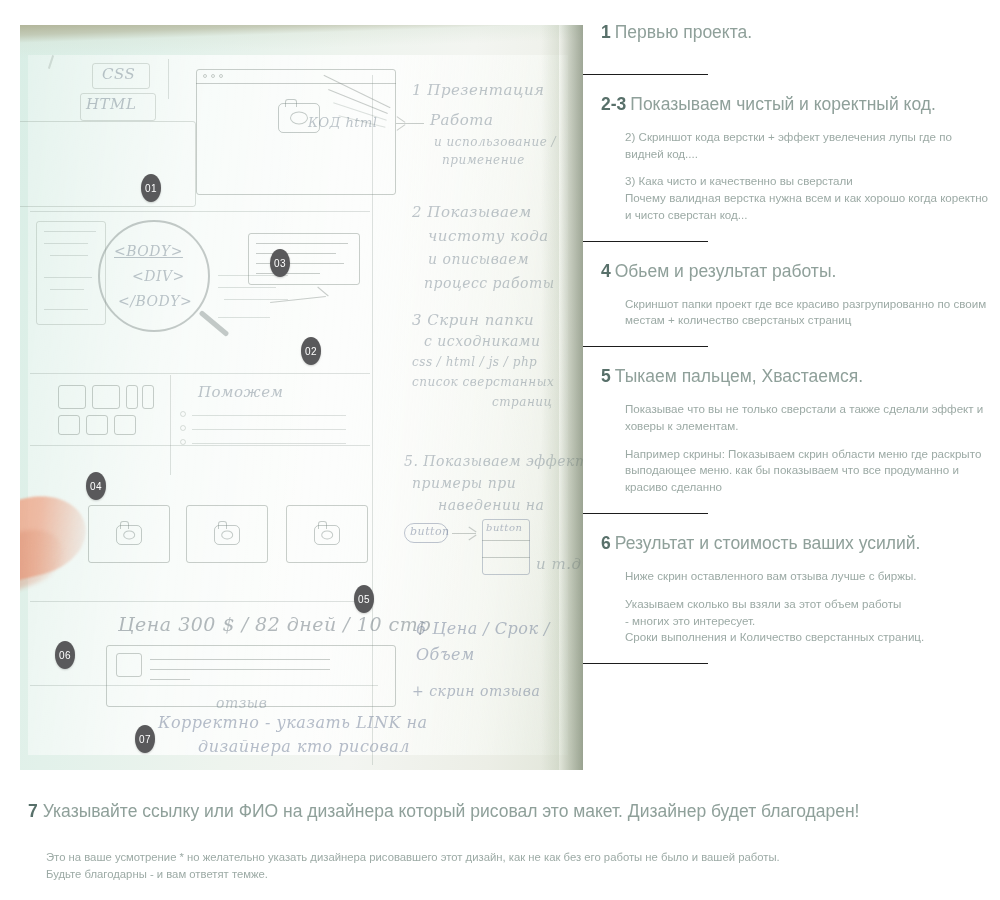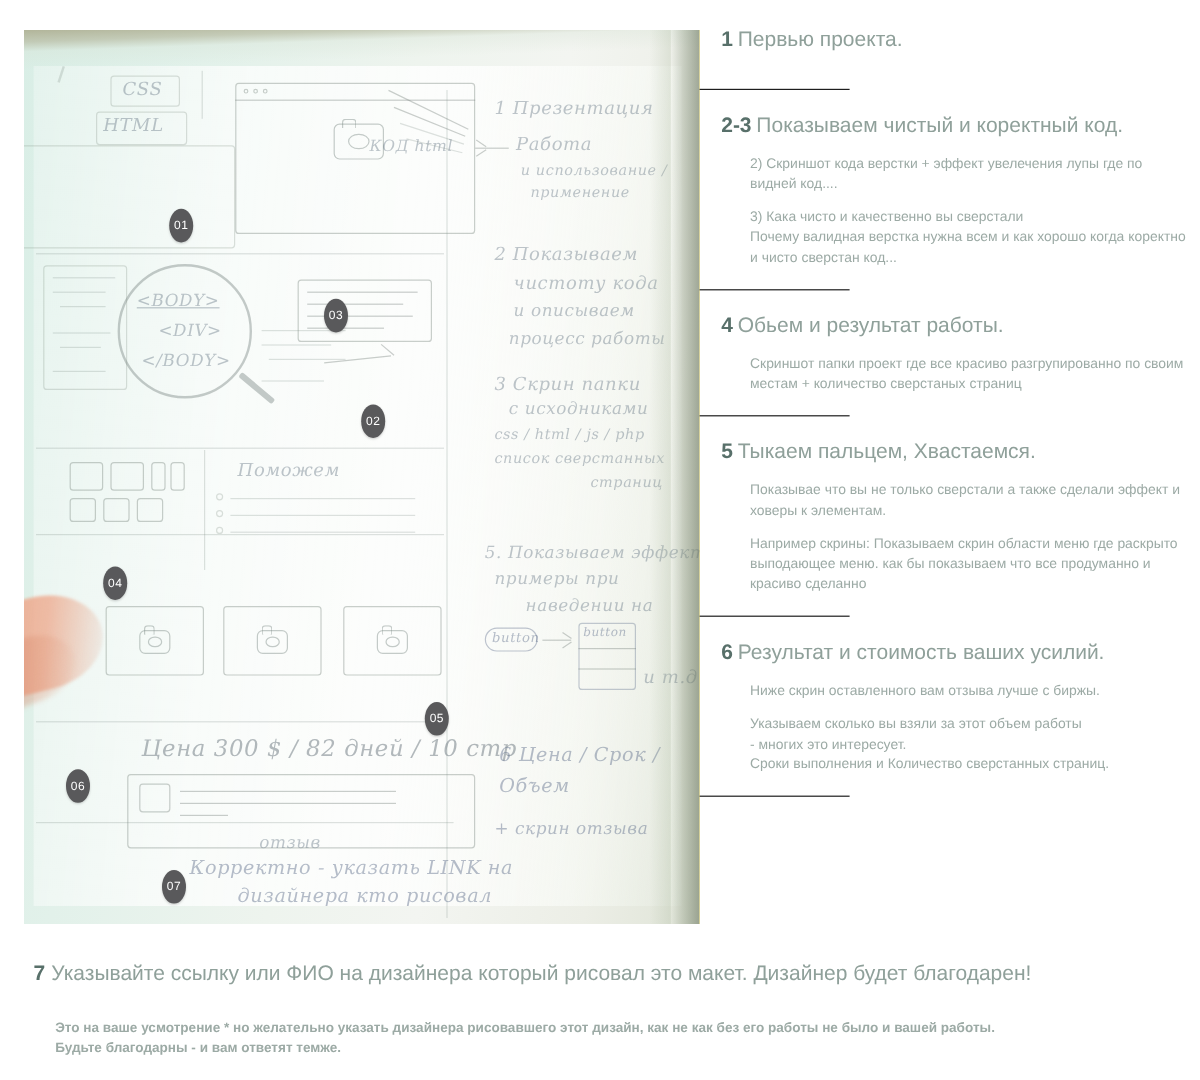--- a/index.html
+++ b/index.html
@@ -480,17 +480,17 @@
     <div class="divider-wrap">
         <div class="divider"></div>
       </div>
 
   </div>
 
   <div id="footer">
     <div class="footer-head">
       <span class="footer-num">7</span><span>Указывайте ссылку или ФИО на дизайнера который рисовал это макет. Дизайнер будет благодарен!</span>
     </div>
-    <div class="footer-body" style="white-space:pre-line;font-weight:bold;">Это на ваше усмотрение * но желательно указать дизайнера рисовавшего этот дизайн, как не как без его работы не было и вашей работы.
+    <div class="footer-body" style="white-space:pre-line;">Это на ваше усмотрение * но желательно указать дизайнера рисовавшего этот дизайн, как не как без его работы не было и вашей работы.
 Будьте благодарны - и вам ответят темже.</div>
   </div>
 
 </div>
 
 </body></html>

